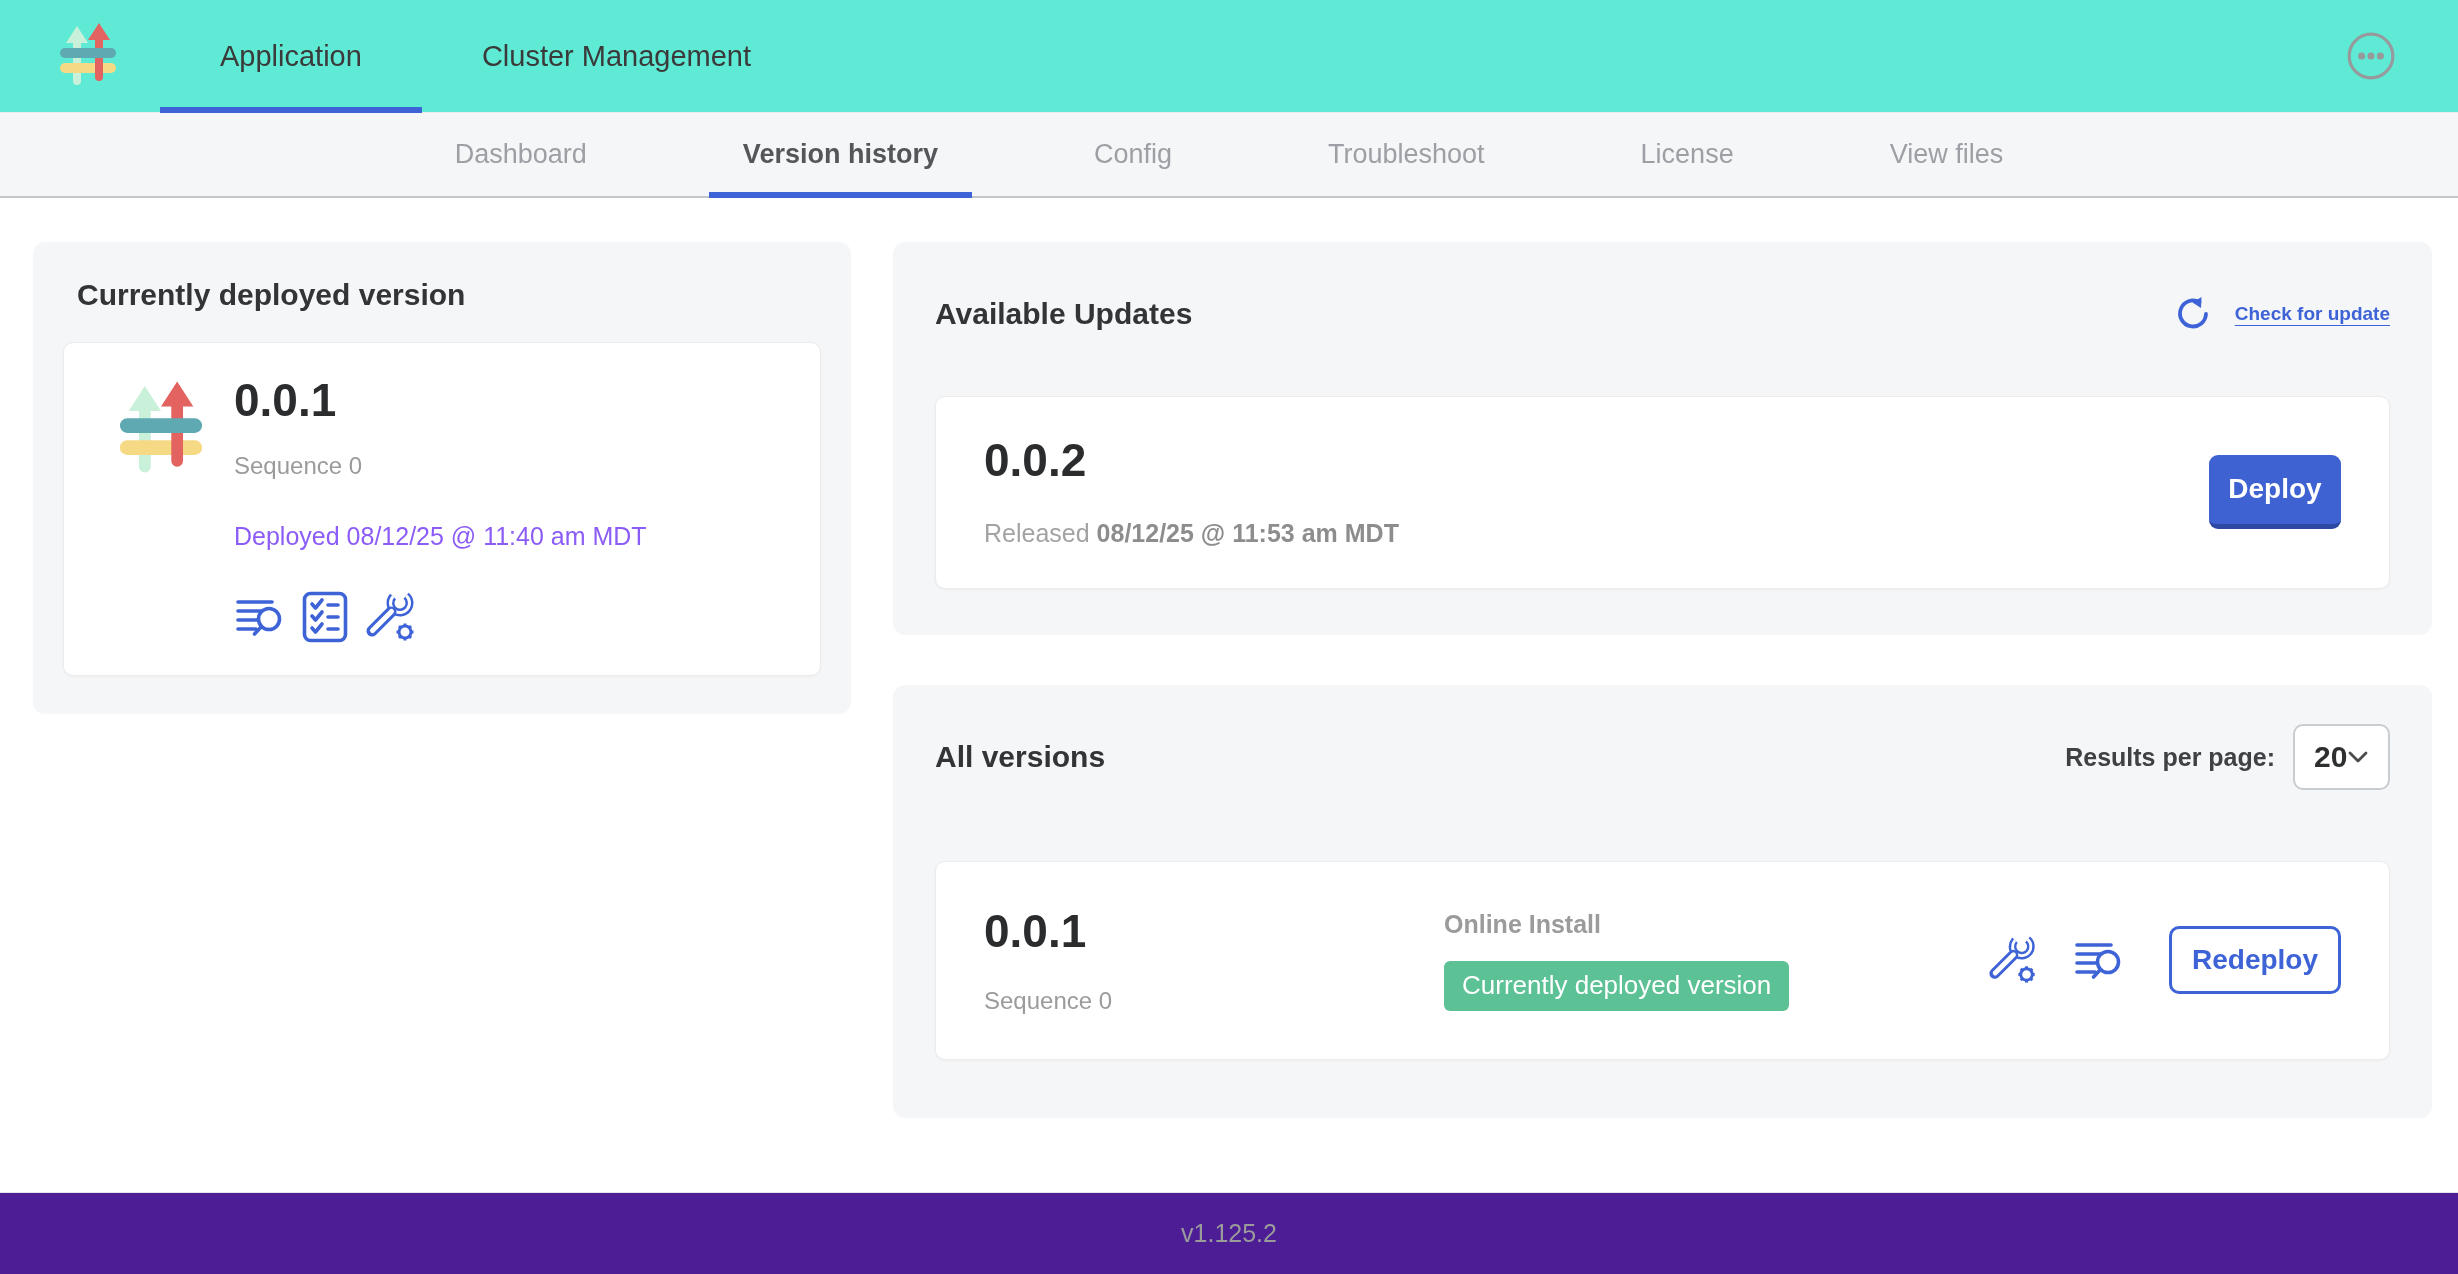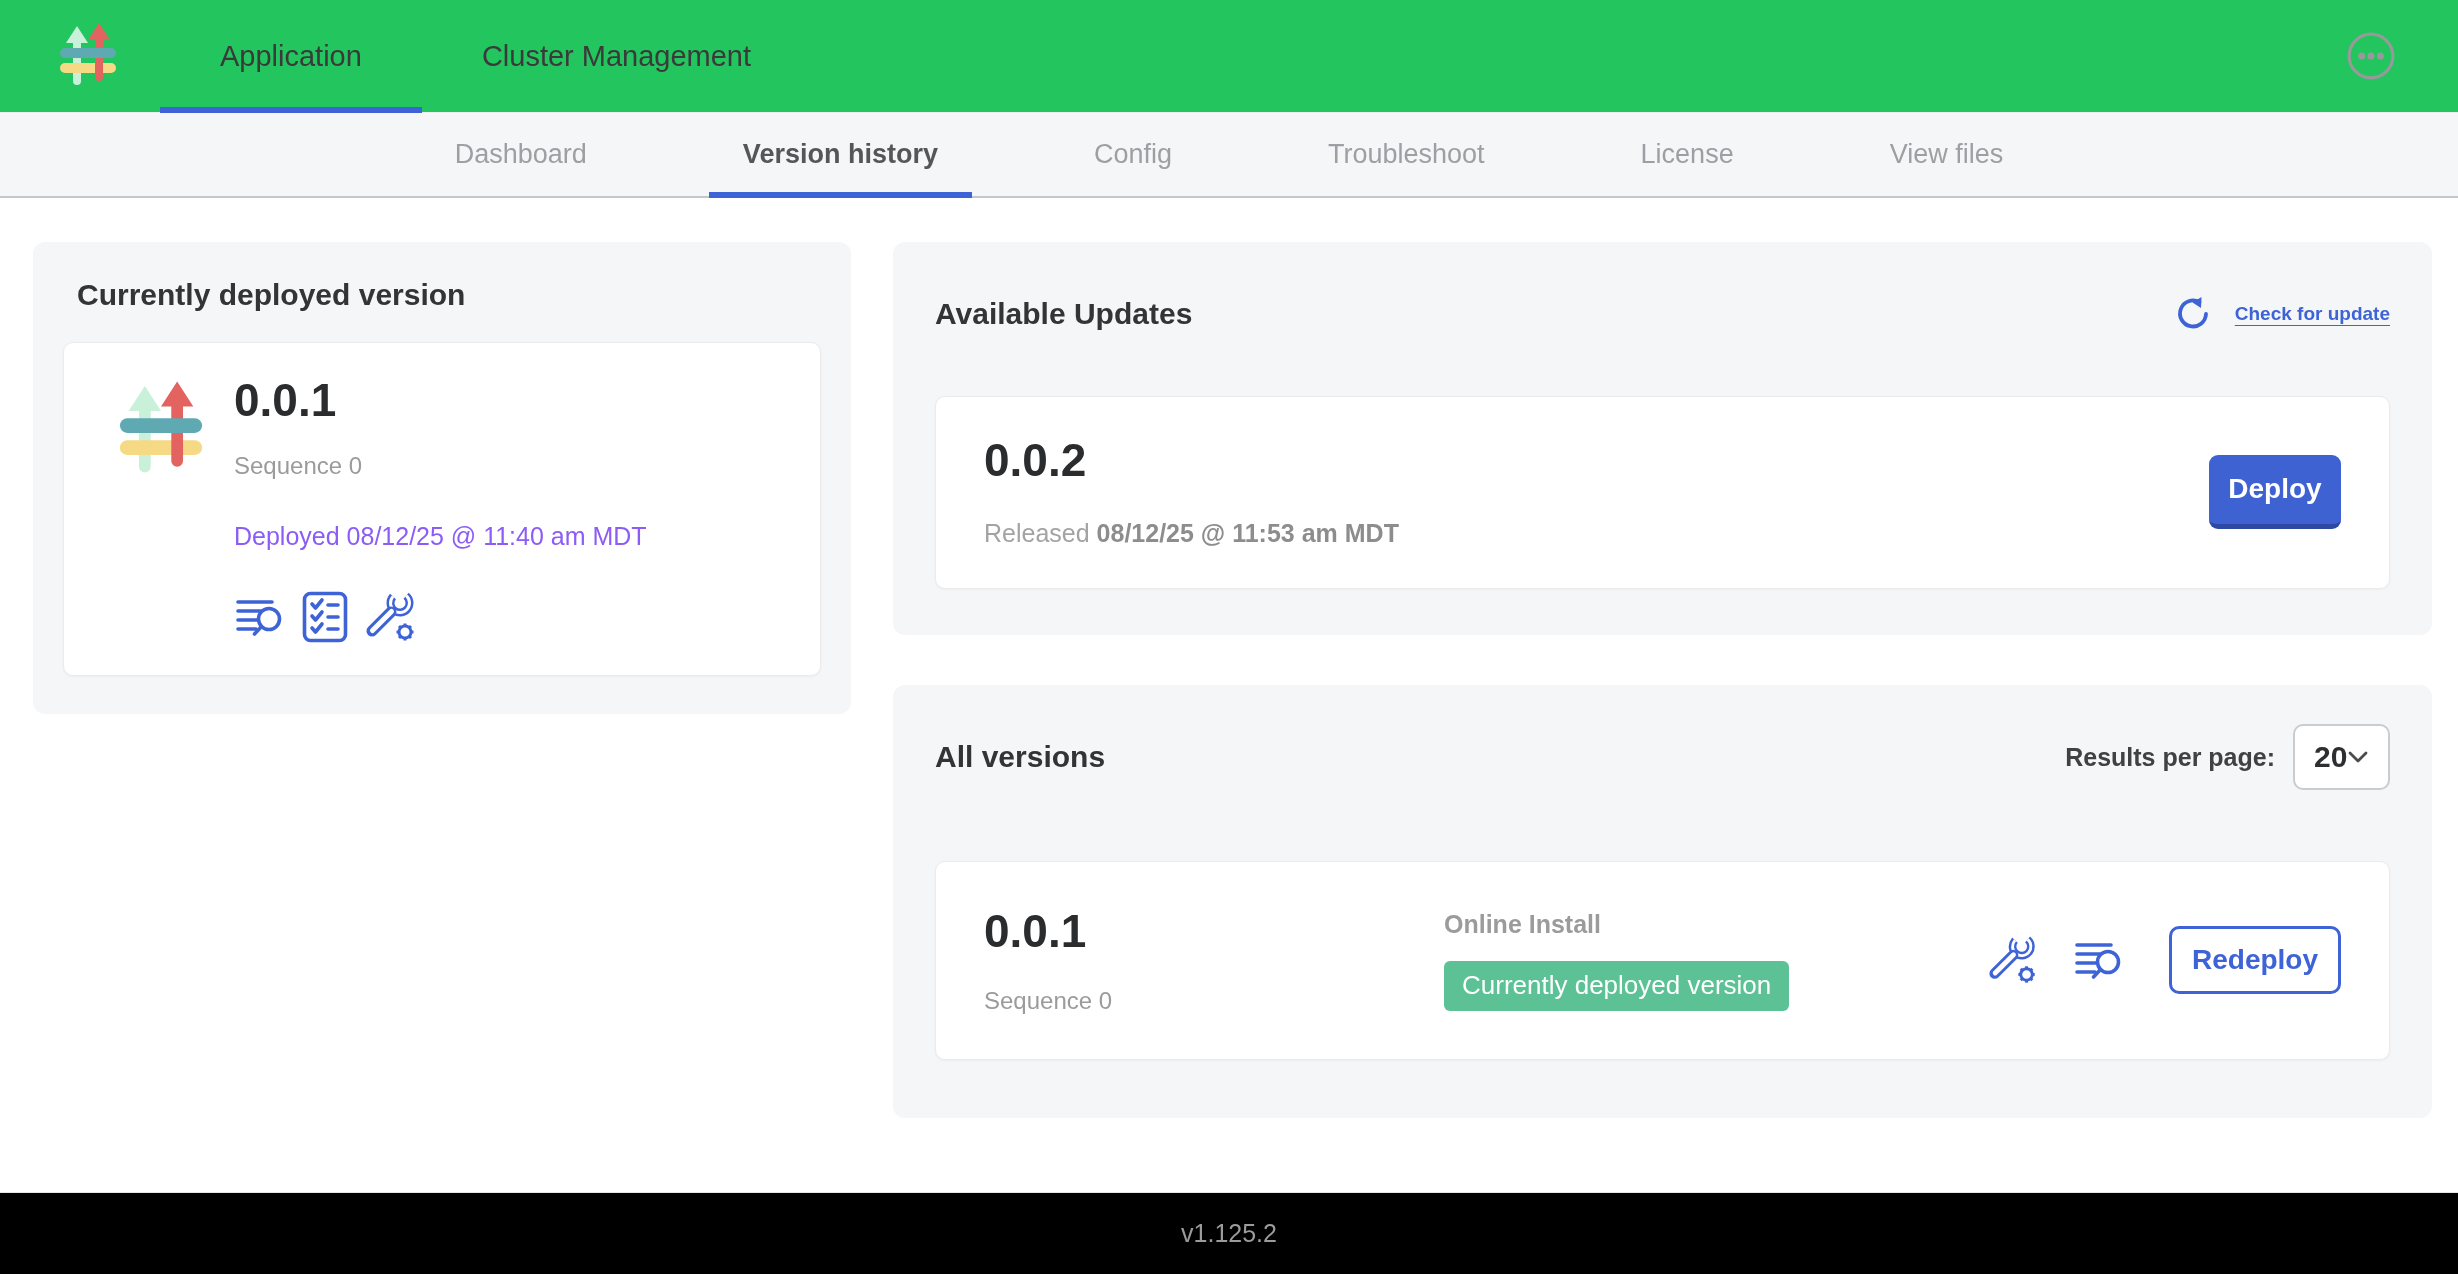--- a/index.html
+++ b/index.html
@@ -5,21 +5,21 @@
   * { box-sizing: border-box; }
   html,body { margin:0; padding:0; }
   body {
     width:2458px; height:1274px;
     font-family:"Liberation Sans", sans-serif;
     background:#ffffff; position:relative; overflow:hidden;
     -webkit-font-smoothing:antialiased;
   }
 
   
-  .topbar { height:113px; background:#22c55e; display:flex; align-items:stretch; border-bottom:1px solid #ececec; }
+  .topbar { height:113px; background:#5eead4; display:flex; align-items:stretch; border-bottom:1px solid #ececec; }
   .logo-sm { width:64px; height:70px; margin:21px 40px 0 56px; flex:none; }
   .primary-tabs { display:flex; }
   .ptab { display:flex; align-items:center; padding:0 60px; font-size:29px; color:#3a3a3a; position:relative; cursor:pointer; white-space:nowrap; }
   .ptab.active::after { content:""; position:absolute; left:0; right:0; bottom:-1px; height:6px; background:#3e63d6; }
   .more-btn { margin:auto 62px auto auto; width:50px; height:50px; border:none; background:transparent; padding:0; cursor:pointer; }
 
   
   .subnav { height:85px; background:#f5f6f8; border-bottom:2px solid #c3c7ca; display:flex; justify-content:center; }
   .stab { display:flex; align-items:center; padding:0 34px; margin:0 44px; font-size:27px; color:#9ca0a4; position:relative; cursor:pointer; white-space:nowrap; }
   .stab.active { color:#55565a; font-weight:bold; }
@@ -61,21 +61,21 @@
   .version-row { margin-top:62px; padding:44px 48px; display:flex; align-items:center; }
   .v-left { width:460px; flex:none; }
   .v-left .seq { margin-top:30px; }
   .v-mid { flex:1; }
   .install-type { font-size:25px; font-weight:bold; color:#9b9b9b; }
   .badge { display:inline-block; margin-top:22px; background:#5cc296; color:#fff; font-size:26px; padding:9px 18px 10px; border-radius:6px; }
   .v-actions { display:flex; align-items:center; gap:32px; }
   .redeploy-btn { width:172px; height:68px; margin-left:12px; background:#fff; border:3px solid #3e63d6; border-radius:10px; color:#3e63d6; font-size:28px; font-weight:bold; font-family:inherit; cursor:pointer; }
 
   
-  .footer { position:absolute; left:0; right:0; bottom:0; height:82px; background:#000000; border-top:1px solid #e4e7e9; display:flex; align-items:center; justify-content:center; font-size:25px; color:#9b9b9b; }
+  .footer { position:absolute; left:0; right:0; bottom:0; height:82px; background:#4c1d95; border-top:1px solid #e4e7e9; display:flex; align-items:center; justify-content:center; font-size:25px; color:#9b9b9b; }
 </style>
 </head>
 <body>
 
 <svg width="0" height="0" style="position:absolute">
   <defs>
     <g id="app-logo">
 
       <rect x="17" y="16" width="8" height="46" rx="4" fill="#c9f0d9"></rect>
       <polygon points="10,20 32,20 21,3" fill="#c9f0d9"></polygon>

